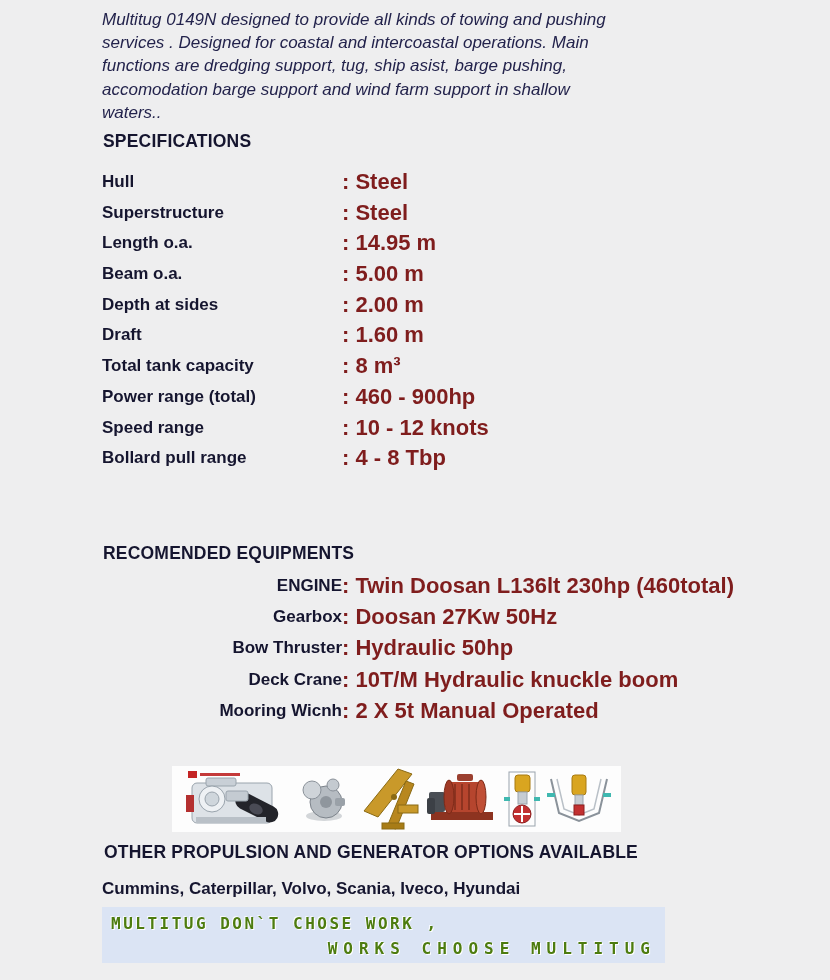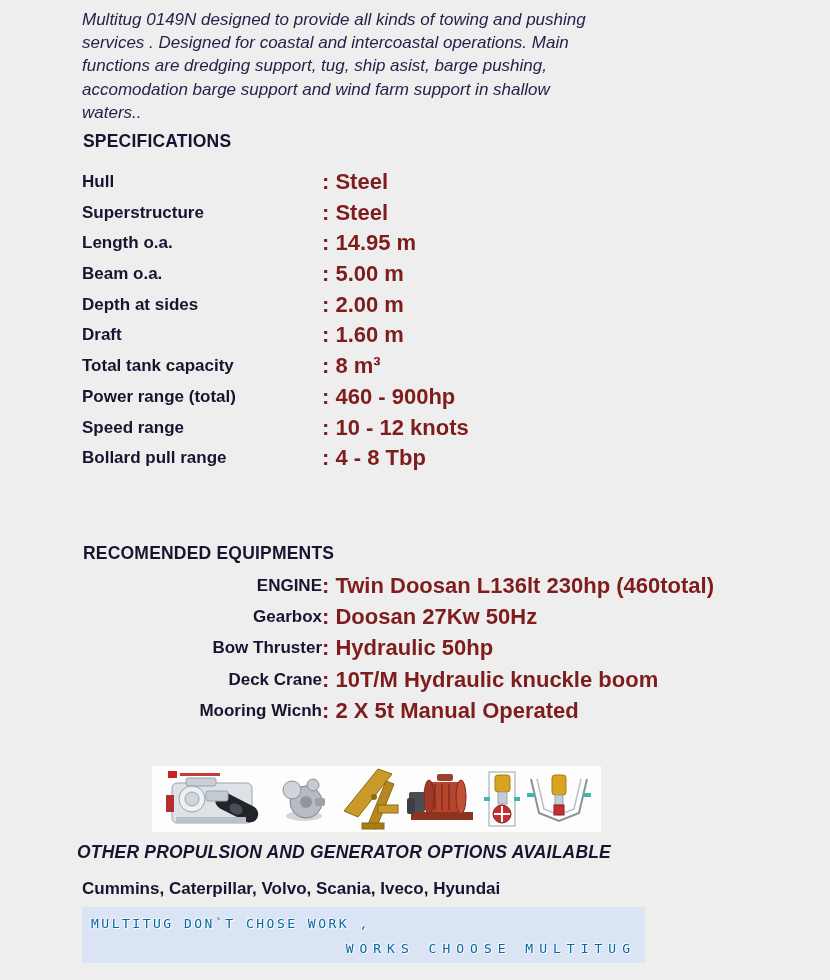--- a/index.html
+++ b/index.html
@@ -4,34 +4,34 @@
 <style>
   html,body{margin:0;padding:0;}
   body{
     width:830px;height:980px;
     background:#eeeeef;
     font-family:"Liberation Sans",sans-serif;
     color:#1b1b3a;
     position:relative;
     overflow:hidden;
   }
-  .abs{position:absolute;}
+  .abs{position:absolute;margin-left:20px;}
   
   .intro{
     left:82px;top:8px;width:610px;
     font-style:italic;font-size:17px;line-height:23.2px;
     color:#23234c;
   }
   
   .sec-title{
     font-weight:bold;font-size:17.5px;color:#15152f;letter-spacing:.2px;text-align:center;
   }
   #spec-title{left:83px;top:131px;}
   #equip-title{left:83px;top:543px;}
-  #other-title{left:77px;top:842px;font-style:italic;}
+  #other-title{left:84px;top:842px;}
   
   .kv{left:82px;width:600px;}
   #spec-table{top:167px;}
   #spec-table .row{height:30.7px;line-height:30.7px;}
   #equip-table{top:570px;}
   #equip-table .row{height:31.2px;line-height:31.2px;text-align:right;}
   .row{display:flex;}
   .lbl{width:240px;font-weight:bold;font-size:17px;color:#15152f;flex:none;}
   .val{font-weight:bold;font-size:22px;color:#7f1d1d;white-space:nowrap;}
   
@@ -42,21 +42,21 @@
     padding:0 10px;box-sizing:border-box;
   }
   .gallery figure{margin:0;line-height:0;}
   
   .brands{left:82px;top:879px;font-weight:bold;font-size:17px;color:#15152f;}
   
   .slogan{
     left:82px;top:907px;width:563px;height:56px;
     box-sizing:border-box;padding:4px 9px 0 9px;
     font-family:"DejaVu Sans Mono",monospace;
-    font-weight:normal;font-size:13px;color:#0369a1;
+    font-weight:bold;font-size:16px;color:#4d7c0f;
     text-shadow:1px 1px 0 #ffffff, -1px -1px 0 rgba(255,255,255,.8);
   }
   .slogan .l1{letter-spacing:2.5px;line-height:25px;white-space:nowrap;}
   .slogan .l2{letter-spacing:6px;line-height:25px;text-align:right;white-space:nowrap;}
 </style>
 </head>
 <body>
 
 <div class="abs intro">
   <div>Multitug 0149N designed to provide all kinds of towing and pushing</div>

